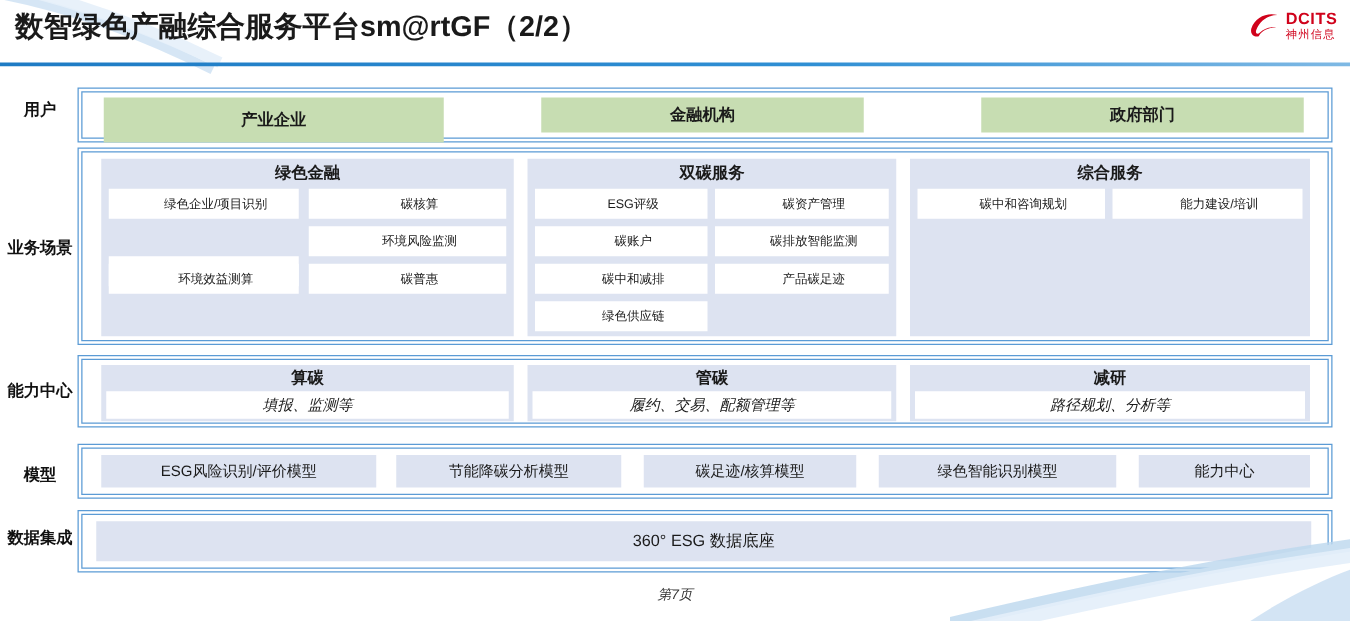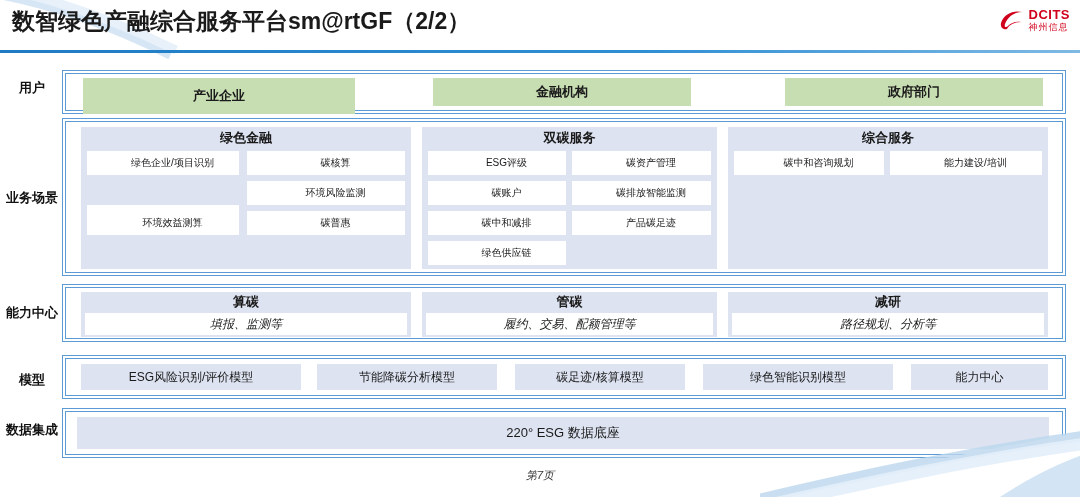--- a/index.html
+++ b/index.html
@@ -201,21 +201,21 @@
   <div class="rowframe" style="top:355px;width:1004px;height:44px;">
     <div class="model" style="left:18px;top:8px;width:220px;height:26px;">ESG风险识别/评价模型</div>
     <div class="model" style="left:254px;top:8px;width:180px;height:26px;">节能降碳分析模型</div>
     <div class="model" style="left:452px;top:8px;width:170px;height:26px;">碳足迹/核算模型</div>
     <div class="model" style="left:640px;top:8px;width:190px;height:26px;">绿色智能识别模型</div>
     <div class="model" style="left:848px;top:8px;width:137px;height:26px;">能力中心</div>
   </div>
 
   <div class="rowlabel" style="top:422px;">数据集成</div>
   <div class="rowframe" style="top:408px;width:1004px;height:50px;">
-    <div class="databar" style="left:14px;top:8px;width:972px;height:32px;">220° ESG 数据底座</div>
+    <div class="databar" style="left:14px;top:8px;width:972px;height:32px;">360° ESG 数据底座</div>
   </div>
 
   <div class="footer">第7页</div>
 
   <div class="deco deco-br">
     <svg width="320" height="70" viewBox="0 0 320 70">
       <path d="M320,70 L0,70 C90,52 200,26 320,6 Z" fill="#ffffff"></path>
       <path d="M-10,74 C100,48 210,24 330,8" stroke="#bcd7ee" stroke-width="10" fill="none" opacity="0.8"></path>
       <path d="M-10,82 C104,56 214,32 330,16" stroke="#e3eefa" stroke-width="12" fill="none" opacity="0.9"></path>
       <path d="M240,70 C270,50 300,36 322,28 L322,70 Z" fill="#9dc3e6" opacity="0.45"></path>

